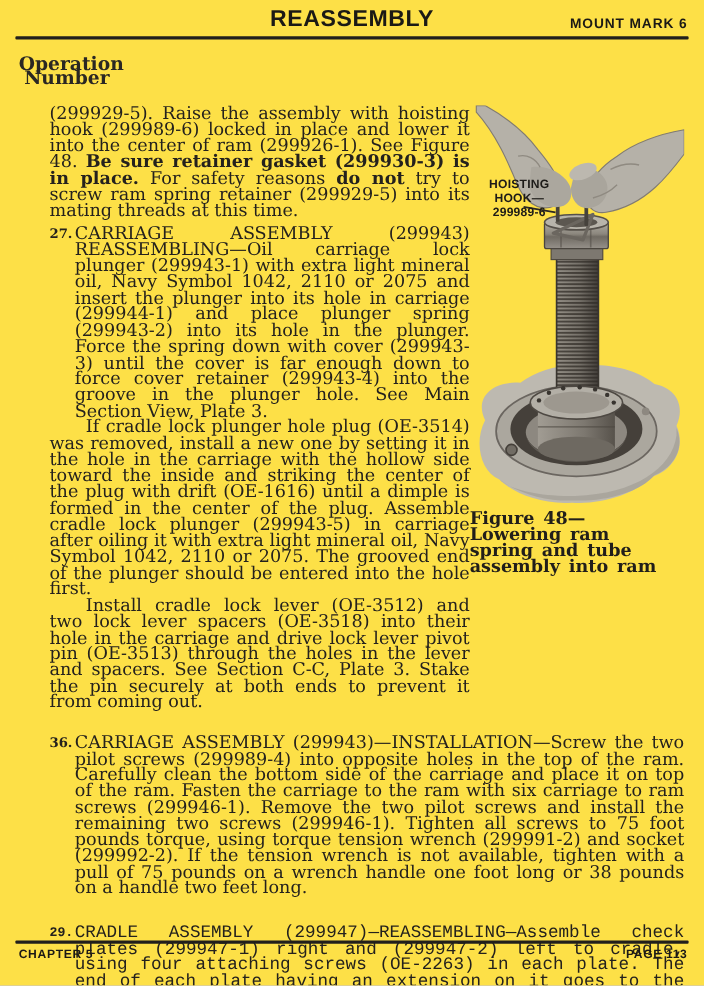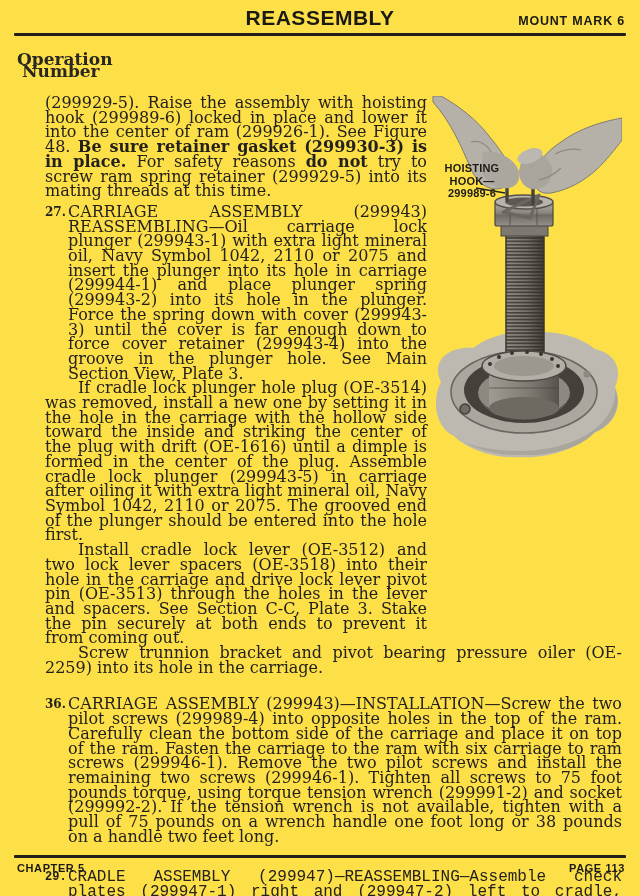--- a/index.html
+++ b/index.html
@@ -187,24 +187,24 @@
             <path d="M112,84 C120,82 128,78 134,72" fill="none" stroke="#8f8a81" stroke-width="1.2"></path>
           </g>
         </svg>
 
         <div class="fig-label">
           <div>HOISTING</div>
           <div>HOOK—</div>
           <div>299989-6</div>
         </div>
 
+        <p class="caption">Figure 48—Lowering ram spring and tube assembly into ram</p>
       </div>
     </div>
 
-    <p class="blk ind">Screw trunnion bracket and pivot bearing pressure oiler (OE-2259) into its hole in the carriage.</p>
 
     <div class="numbered item-28">
       <span class="num">36.</span>
       <p><span class="caps">CARRIAGE ASSEMBLY (299943)—INSTALLATION—</span><span>Screw the two pilot screws (299989-4) into opposite holes in the top of the ram. Carefully clean the bottom side of the carriage and place it on top of the ram. Fasten the carriage to the ram with six carriage to ram screws (299946-1). Remove the two pilot screws and install the remaining two screws (299946-1). Tighten all screws to 75 foot pounds torque, using torque tension wrench (299991-2) and socket (299992-2). If the tension wrench is not available, tighten with a pull of 75 pounds on a wrench handle one foot long or 38 pounds on a handle two feet long.</span></p>
     </div>
 
     <div class="numbered item-29">
       <span class="num">29.</span>
       <p><span class="caps">CRADLE ASSEMBLY (299947)—REASSEMBLING—</span><span>Assemble check plates (299947-1) right and (299947-2) left to cradle, using four attaching screws (OE-2263) in each plate. The end of each plate having an extension on it goes to the front.</span></p>
     </div>

